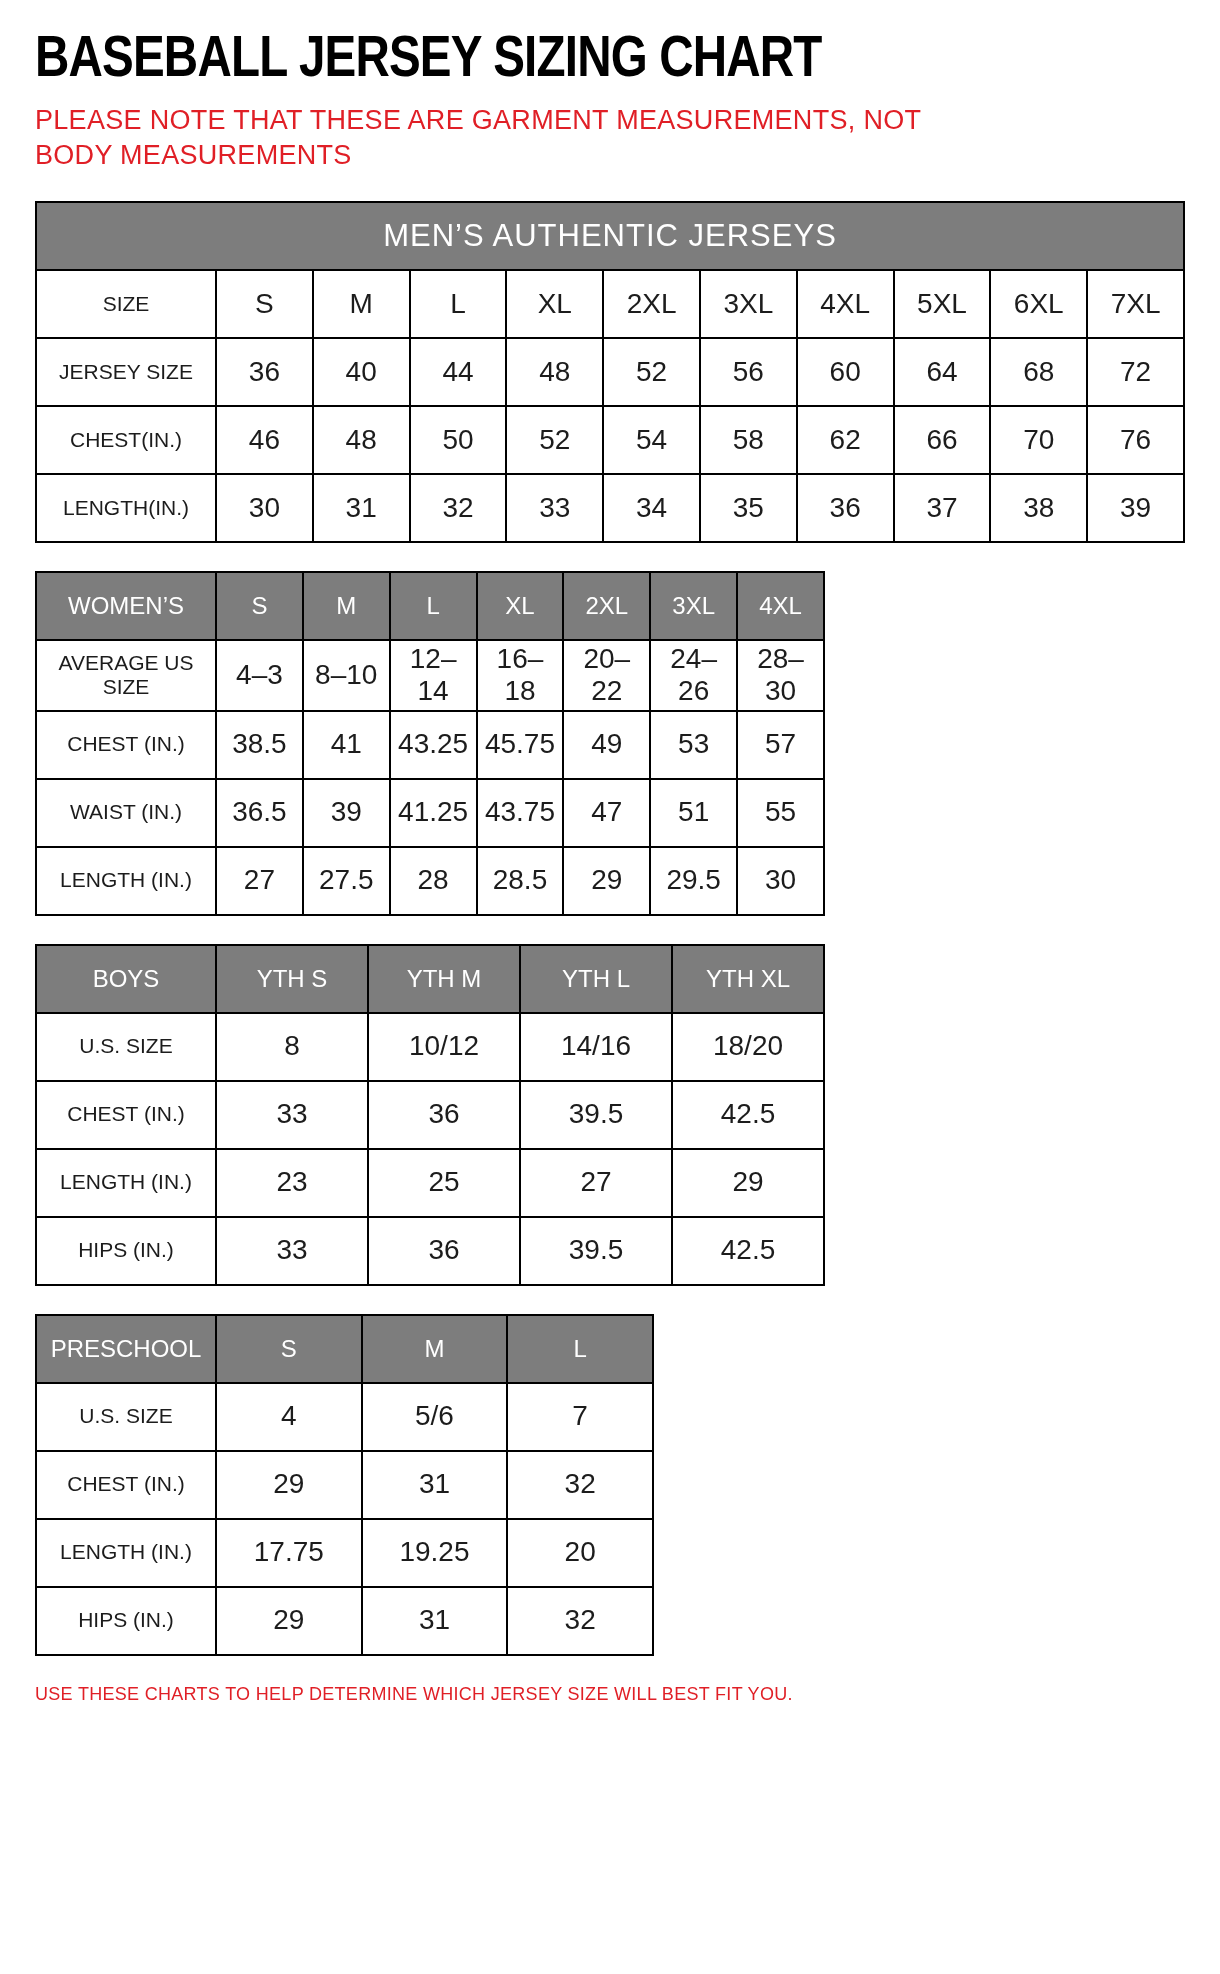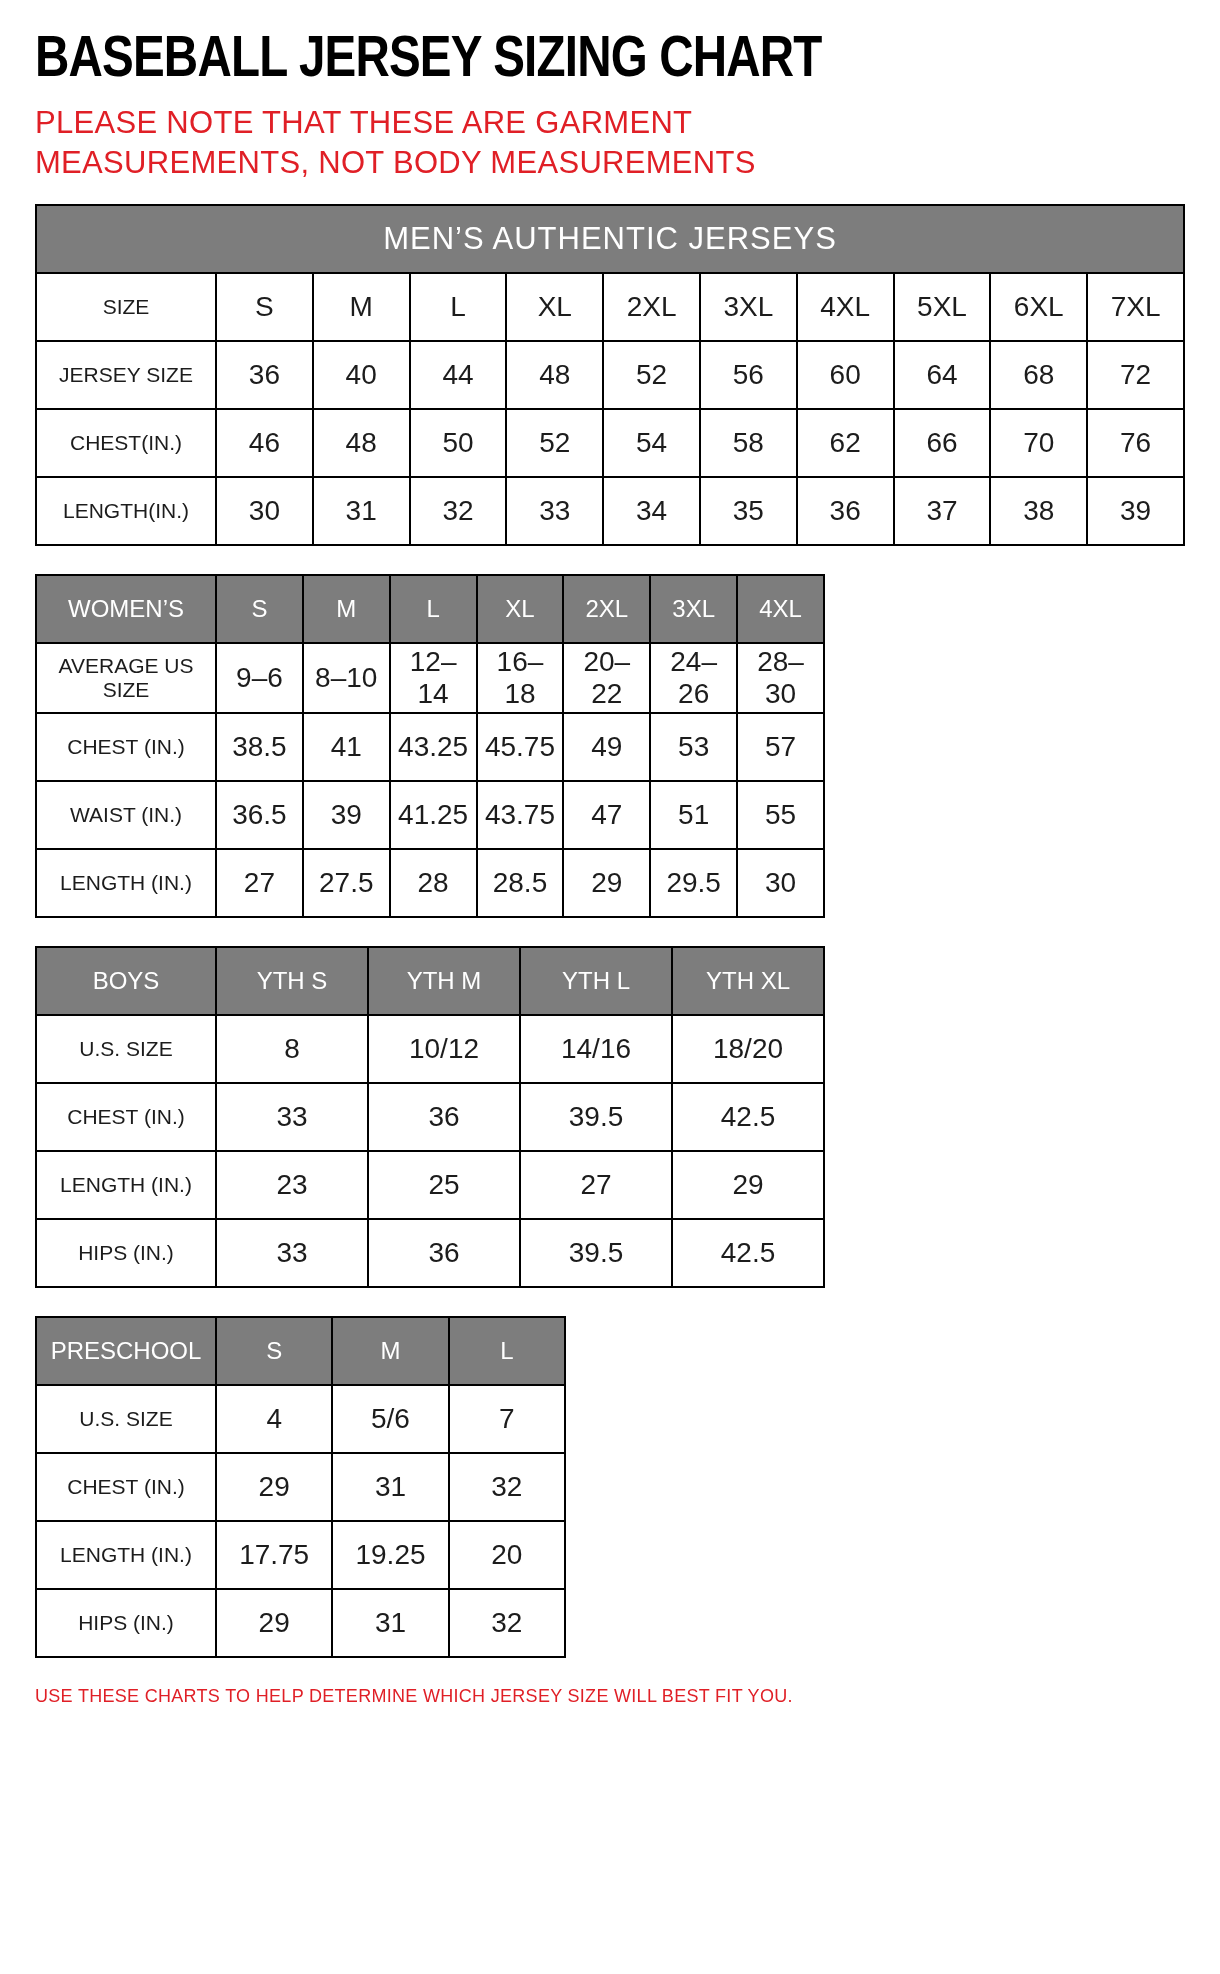--- a/index.html
+++ b/index.html
@@ -16,33 +16,33 @@
     letter-spacing: -1px;
     color: #000000;
     margin: 0 0 14px 0;
     transform: scaleX(0.82);
     transform-origin: left center;
     white-space: nowrap;
   }
 
   .note {
     color: var(--red);
-    font-size: 31px;
+    font-size: 27px;
     line-height: 1.3;
     max-width: 900px;
-    margin: 0 0 20px 0;
+    margin: 0 0 28px 0;
     letter-spacing: 0.3px;
   }
 
   .tbl { margin-bottom: 28px; }
   .tbl table { border-collapse: collapse; table-layout: fixed; }
   .tbl-mens table      { width: 1150px; }
   .tbl-womens table    { width: 790px; }
   .tbl-boys table      { width: 790px; }
-  .tbl-preschool table { width: 531px; padding-left: 26px; }
+  .tbl-preschool table { width: 619px; padding-left: 26px; }
 
   .tbl td {
     border: 2px solid #000000;
     text-align: center;
     vertical-align: middle;
     font-size: 28px;
     height: 62px;
     padding: 2px 4px;
     color: #1c1c1c;
     line-height: 1.15;
@@ -172,21 +172,21 @@
             <td>S</td>
             <td>M</td>
             <td>L</td>
             <td>XL</td>
             <td>2XL</td>
             <td>3XL</td>
             <td>4XL</td>
           </tr>
           <tr>
             <td class="row-label">AVERAGE US SIZE</td>
-            <td>9–6</td>
+            <td>4–3</td>
             <td>8–10</td>
             <td>12–14</td>
             <td>16–18</td>
             <td>20–22</td>
             <td>24–26</td>
             <td>28–30</td>
           </tr>
           <tr>
             <td class="row-label">CHEST (IN.)</td>
             <td>38.5</td>

